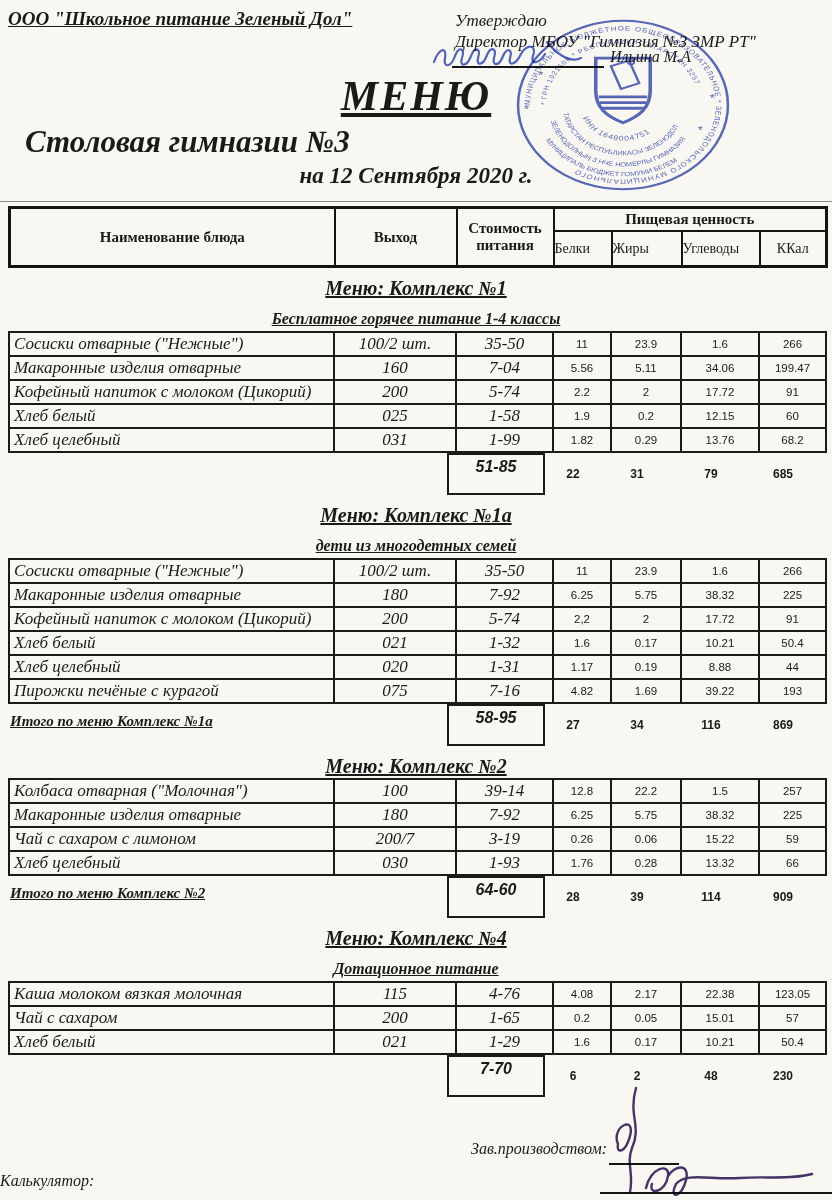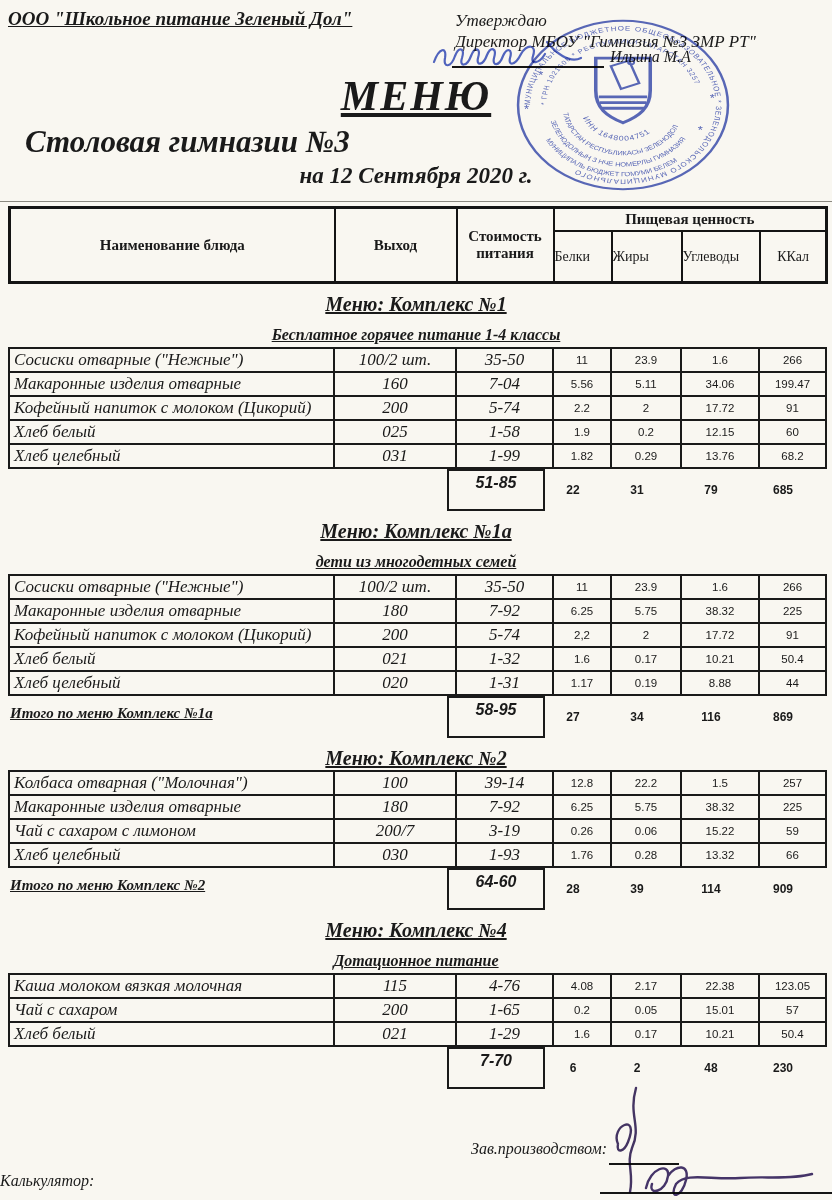--- a/index.html
+++ b/index.html
@@ -23,21 +23,21 @@
   .sig-bot2{position:absolute;left:630px;top:1156px;width:190px;height:52px;mix-blend-mode:multiply;}
 
   
   .content{position:absolute;left:0;top:206px;width:832px;}
   table{border-collapse:collapse;table-layout:fixed;width:817px;margin-left:8px;}
   .head-table{border:3px solid #141414;}
   .head-table th{border:2px solid #141414;padding:0;}
   .th-main{font:bold 15px "Liberation Serif",serif;text-align:center;height:21px;}
   .th-cost{line-height:1.15;}
   .th-sub{font:14px "Liberation Serif",serif;font-weight:normal;text-align:left;padding:0 0 0 3px;height:17px;}
-  .th-sub.center{text-align:right;padding:16px;}
+  .th-sub.center{text-align:center;padding:8px;}
 
   .sec-title{margin:8px 0 0;text-align:center;font:bold italic 20px "Liberation Serif",serif;text-decoration:underline;line-height:24px;}
   .sec-sub{margin:9px 0 2px;text-align:center;font:bold italic 16px "Liberation Serif",serif;text-decoration:underline;line-height:20px;}
 
   .menu-table{border:2px solid #1a1a1a;}
   .menu-table td{border:2px solid #1a1a1a;height:22px;padding:0;overflow:hidden;}
   .c-name{font:italic 17px "Liberation Serif",serif;padding:0 4px !important;line-height:1.18;}
   .c-out,.c-cost{font:italic 17px "Liberation Serif",serif;text-align:center;}
   .c-n{font:11.5px "Liberation Sans",sans-serif;text-align:center;}
 
@@ -271,20 +271,29 @@
   <tr class="dish-row">
     <td class="c-name">Хлеб  целебный</td>
     <td class="c-out">020</td>
     <td class="c-cost">1-31</td>
     <td class="c-n">1.17</td>
     <td class="c-n">0.19</td>
     <td class="c-n">8.88</td>
     <td class="c-n">44</td>
   </tr>
 
+  <tr class="dish-row">
+    <td class="c-name">Пирожки печёные с курагой</td>
+    <td class="c-out">075</td>
+    <td class="c-cost">7-16</td>
+    <td class="c-n">4.82</td>
+    <td class="c-n">1.69</td>
+    <td class="c-n">39.22</td>
+    <td class="c-n">193</td>
+  </tr>
 </tbody>
     </table>
     <div class="total-row">
       <span class="total-label">Итого по меню Комплекс №1а</span>
       <span class="total-cost">58-95</span>
       <span class="total-n n1">27</span>
       <span class="total-n n2">34</span>
       <span class="total-n n3">116</span>
       <span class="total-n n4">869</span>
     </div>

